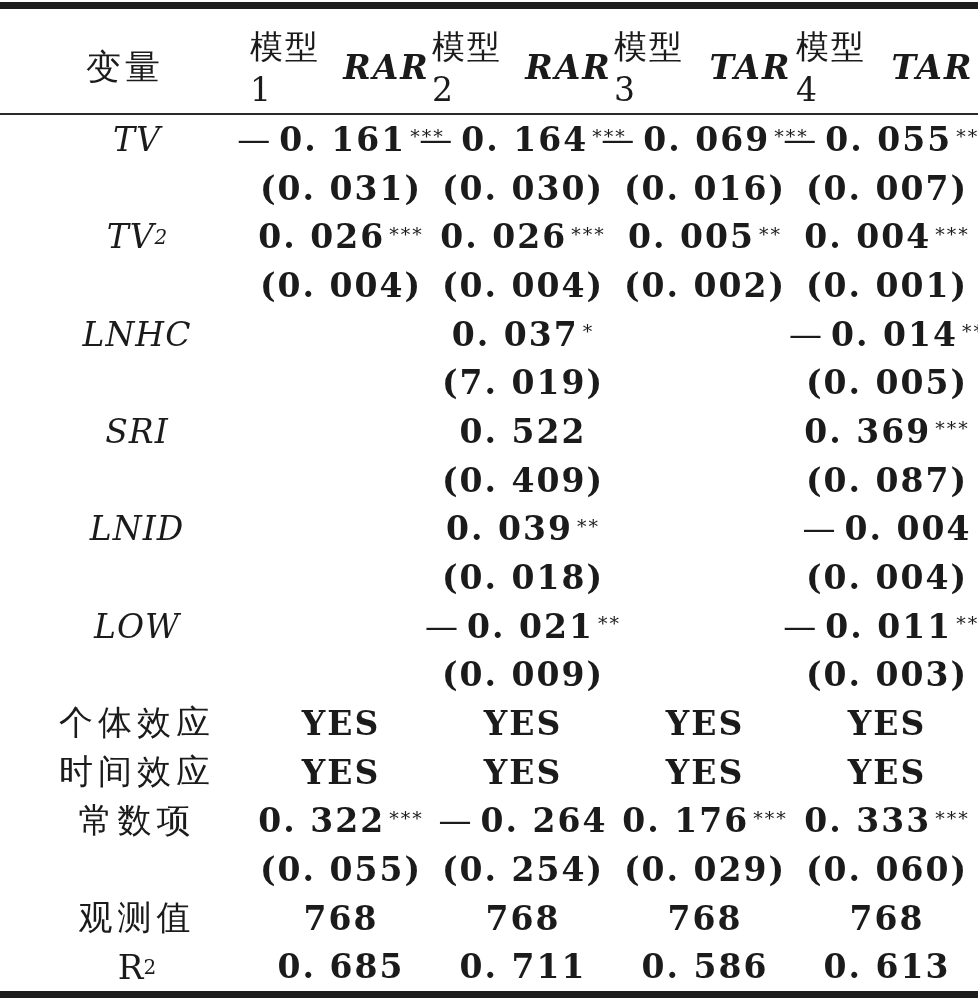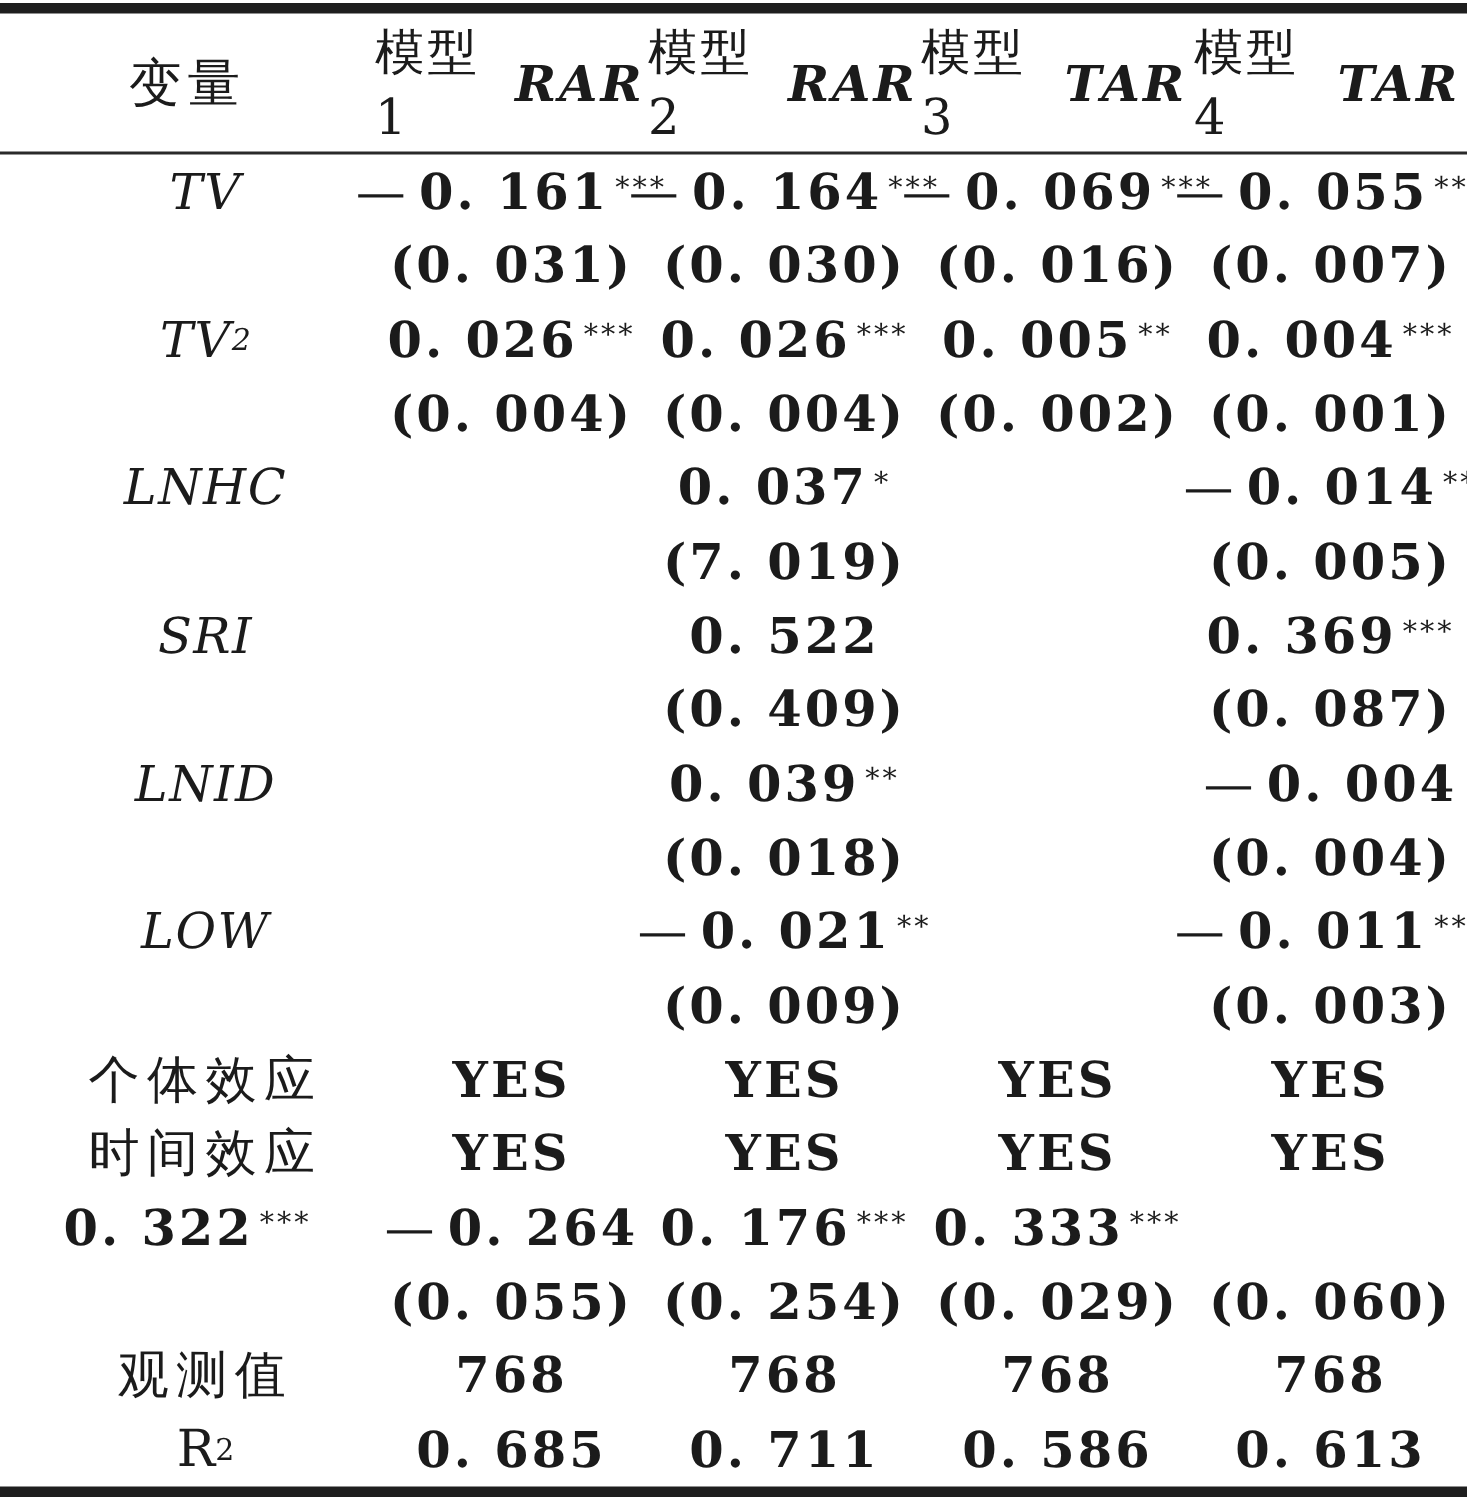--- a/index.html
+++ b/index.html
@@ -12,21 +12,21 @@
   .rule-thick { height:7px; background:#1e1e1e; flex:0 0 auto; }
   .rule-thick.top { margin-top:2px; }
   .rule-thin { height:2px; background:#2a2a2a; flex:0 0 auto; }
 
   .grid-cols {
     display:grid;
     grid-template-columns:250px 182px 182px 182px 182px;
   }
 
   
-  .thead { flex:0 0 92px; }
+  .thead { flex:0 0 92px;margin-top:12px; }
   .thead .var-head {
     display:flex; align-items:center; justify-content:center;
     font-size:35px; letter-spacing:4px;
   }
   .model-col { display:flex; }
   .model-col > div { flex:1; display:flex; align-items:center; justify-content:center; }
   .model-name { font-size:33px; letter-spacing:2px; }
   .dep-var { font-style:italic; font-size:33px; letter-spacing:2px;font-weight:bold; }
 
   
@@ -312,20 +312,24 @@
           <span class="num">YES</span>
         </div>
         <div class="cell val">
           <span class="num">YES</span>
         </div>
         <div class="cell val">
           <span class="num">YES</span>
         </div>
       </div>
       <div class="trow grid-cols">
+    <div class="cell label-cell cjk">
+      <span class="lbl-text">常数项</span>
+          <sup class="lbl-sup"></sup>
+    </div>
   <div class="cell val">
           <span class="num">0. 322</span>
           <sup class="stars">***</sup>
         </div>
         <div class="cell val">
           <span class="minus">—</span>
           <span class="num">0. 264</span>
         </div>
         <div class="cell val">
           <span class="num">0. 176</span>

